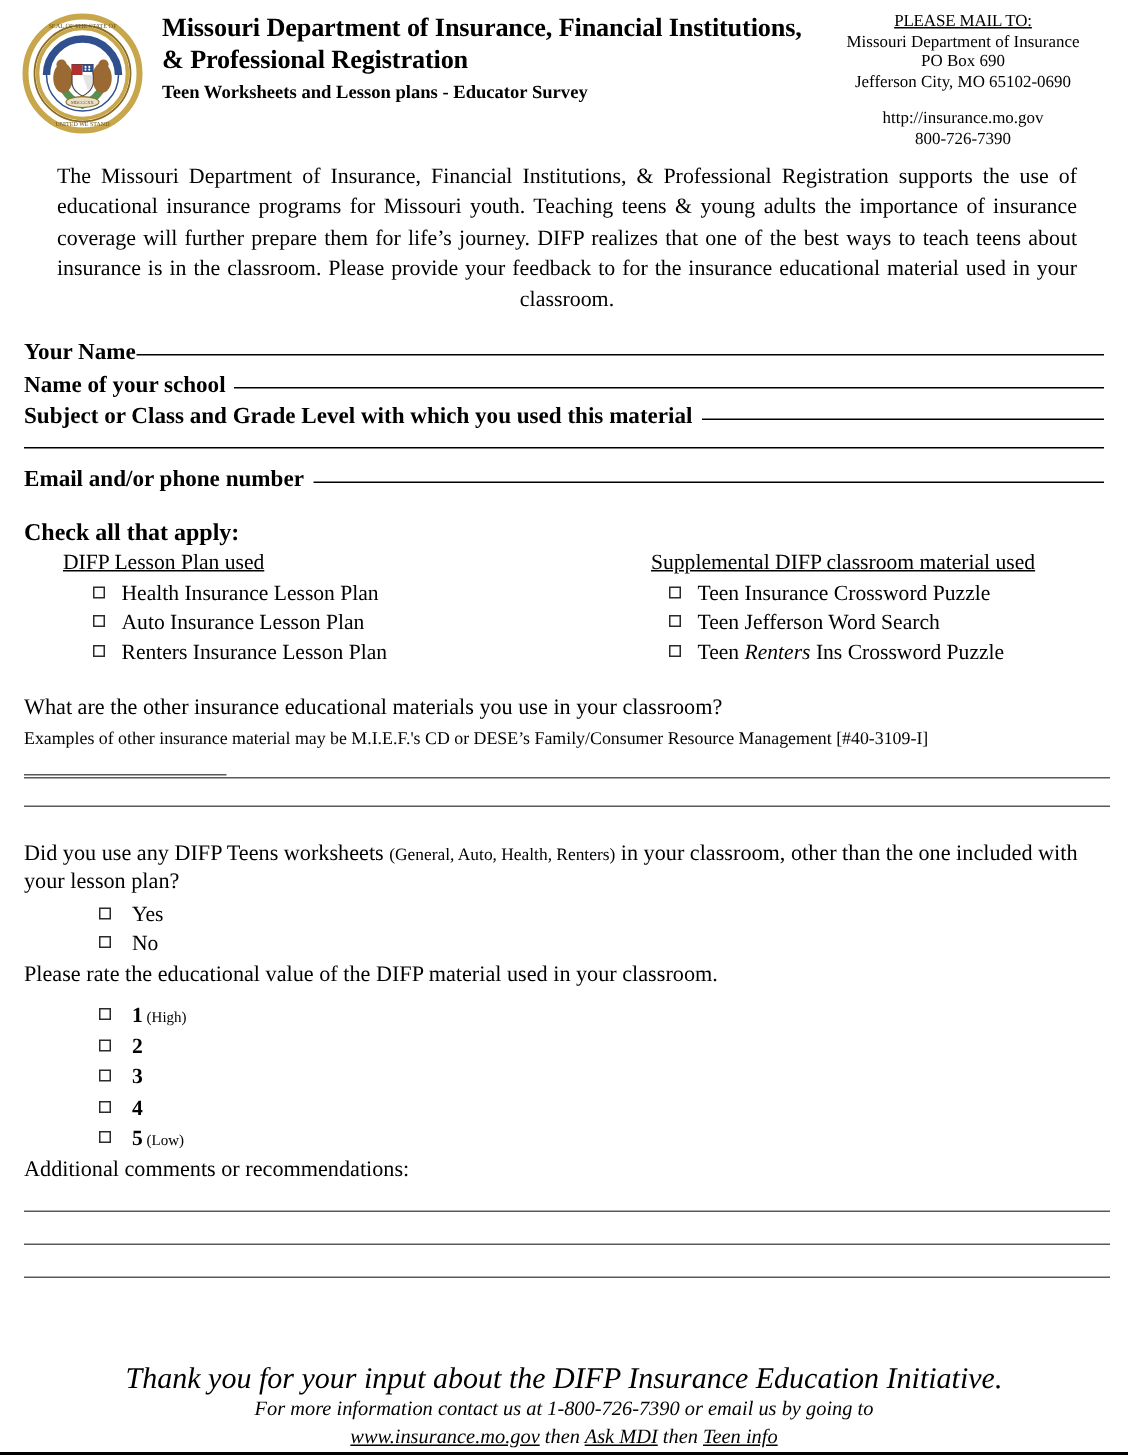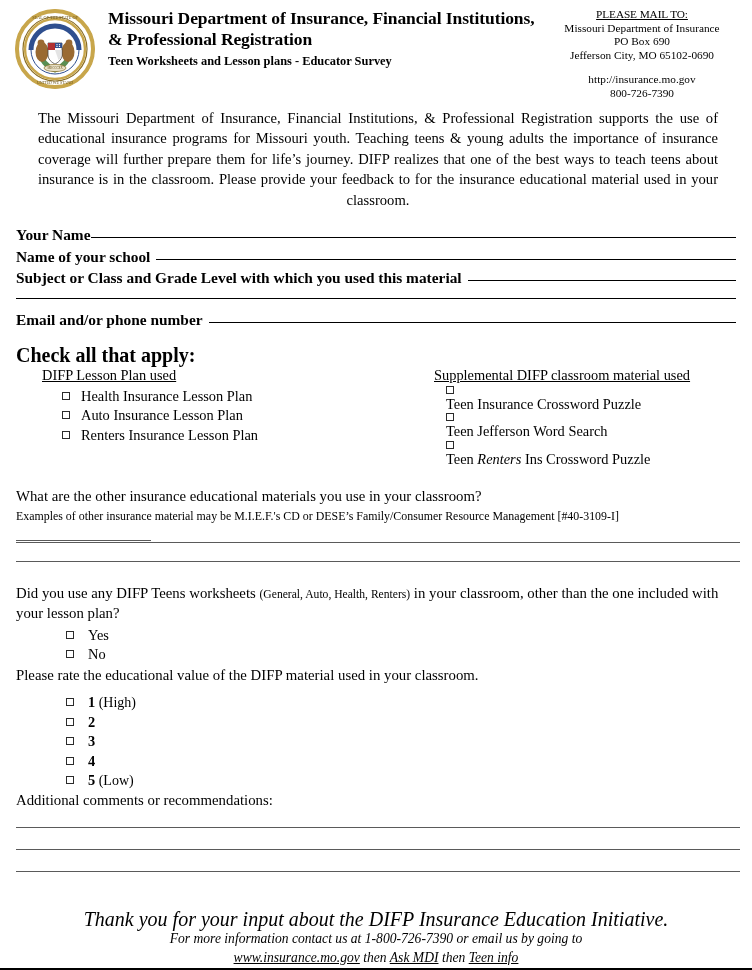--- a/index.html
+++ b/index.html
@@ -114,21 +114,21 @@
     margin-top: 9px;
     margin-bottom: 2px;
   }
   .field-spacer { height: 8px; }
 
   
   .check-head {
     margin-top: 16px;
     padding-left: 4px;
     font-weight: bold;
-    font-size: 20px;
+    font-size: 16px;
     line-height: 19px;
   }
   .two-col {
     display: flex;
     margin-top: 1px;
   }
   .col-left  { flex: 0 0 420px; padding-left: 30px; box-sizing: border-box; }
   .col-right { flex: 1 1 auto;  padding-left: 2px;  box-sizing: border-box; }
 
   .col-title {
@@ -150,21 +150,21 @@
     flex: 0 0 auto;
     width: 8px;
     height: 8px;
     border: 1.3px solid #2b2b2b;
     margin-right: 11px;
     position: relative;
     top: -1px;
     box-sizing: border-box;
   }
   .col-left .opt { padding-left: 20px; }
-  .col-right .opt { padding-left: 12px; flex-direction: column; }
+  .col-right .opt { padding-left: 12px; }
   .opt em { font-style: italic; }
 
   
   .q-block { padding-left: 4px; }
   .q-main {
     font-size: 14.8px;
     line-height: 19.6px;
   }
   .q-sub {
     font-size: 11.9px;
@@ -188,21 +188,21 @@
     width: 135px;
     top: -1.6px;
     border-bottom: 1.6px solid #5a5a5a;
   }
 
   .opt-indent { padding-left: 50px; }
   .opt-indent .opt .box { margin-right: 14px; }
   .rate-indent { padding-left: 50px; }
   .rate-indent .opt .box { margin-right: 14px; }
   .rate-num { font-weight: bold; }
-  .rate-qual { font-size: 14px; }
+  .rate-qual { font-size: 10px; }
 
   
   .footer {
     position: absolute;
     left: 0;
     right: 0;
     bottom: 0;
     text-align: center;
     font-style: italic;
   }

